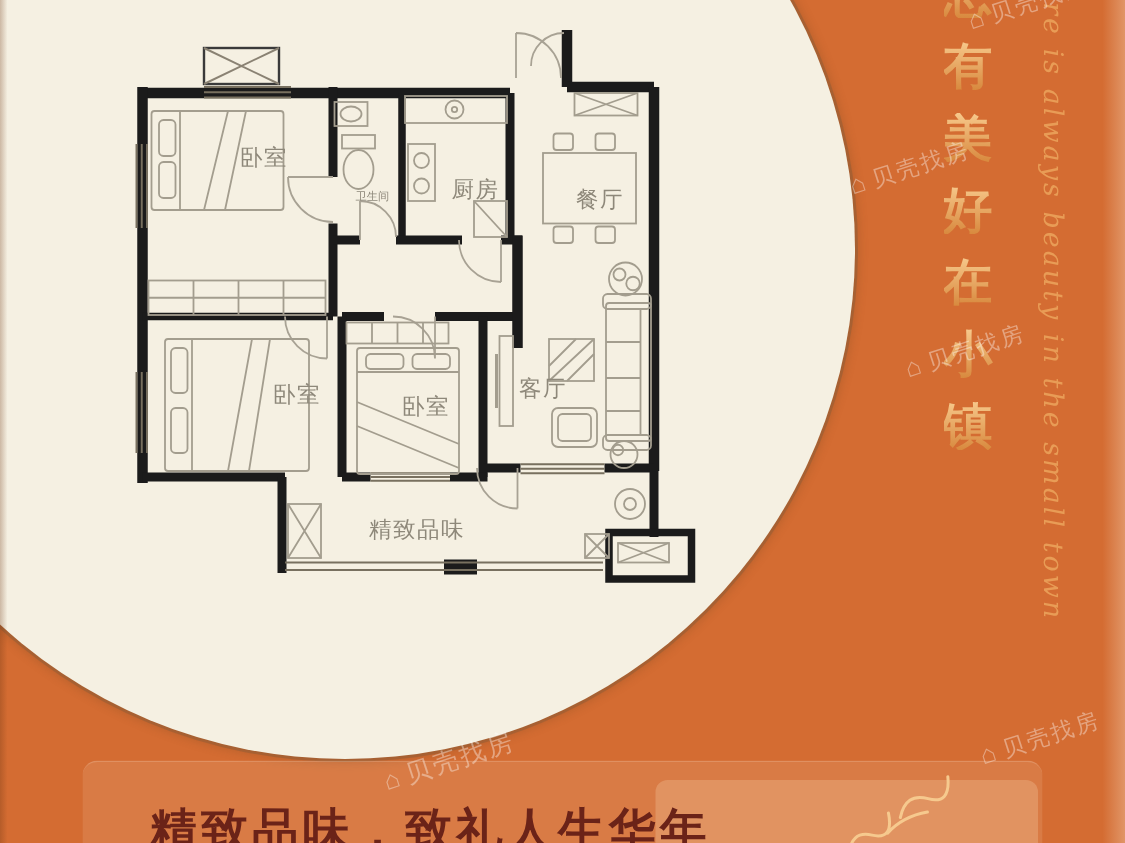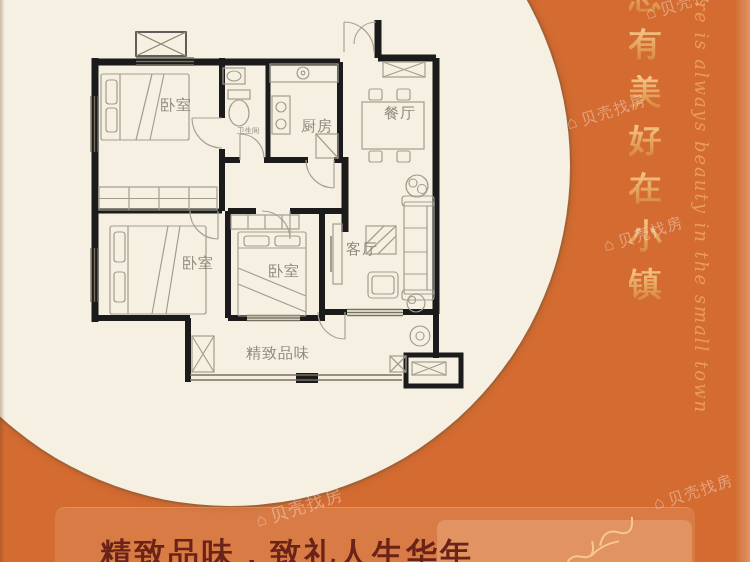--- a/index.html
+++ b/index.html
@@ -226,24 +226,24 @@
     <g>
       <rect x="192" y="336" width="22" height="36"></rect>
       <path d="M192,336 L214,372 M214,336 L192,372"></path>
     </g>
   </g>
 </svg>
 
 <span class="room-label" style="left:160px;top:96px;">卧室</span>
 <span class="room-label small" style="left:237px;top:126px;">卫生间</span>
 <span class="room-label" style="left:301px;top:101px;margin-top:16px;">厨房</span>
-<span class="room-label" style="left:384px;top:104px;text-align:right;">餐厅</span>
+<span class="room-label" style="left:384px;top:124px;text-align:right;">餐厅</span>
 <span class="room-label" style="left:182px;top:254px;">卧室</span>
 <span class="room-label" style="left:268px;top:262px;">卧室</span>
-<span class="room-label" style="left:346px;top:240px;">客厅</span>
+<span class="room-label" style="left:346px;top:250px;">客厅</span>
 <span class="room-label" style="left:246px;top:344px;">精致品味</span>
 
 <div class="cn-col">
   <div class="cn-char">总</div>
   <div class="cn-char">有</div>
   <div class="cn-char">美</div>
   <div class="cn-char">好</div>
   <div class="cn-char">在</div>
   <div class="cn-char">小</div>
   <div class="cn-char">镇</div>

